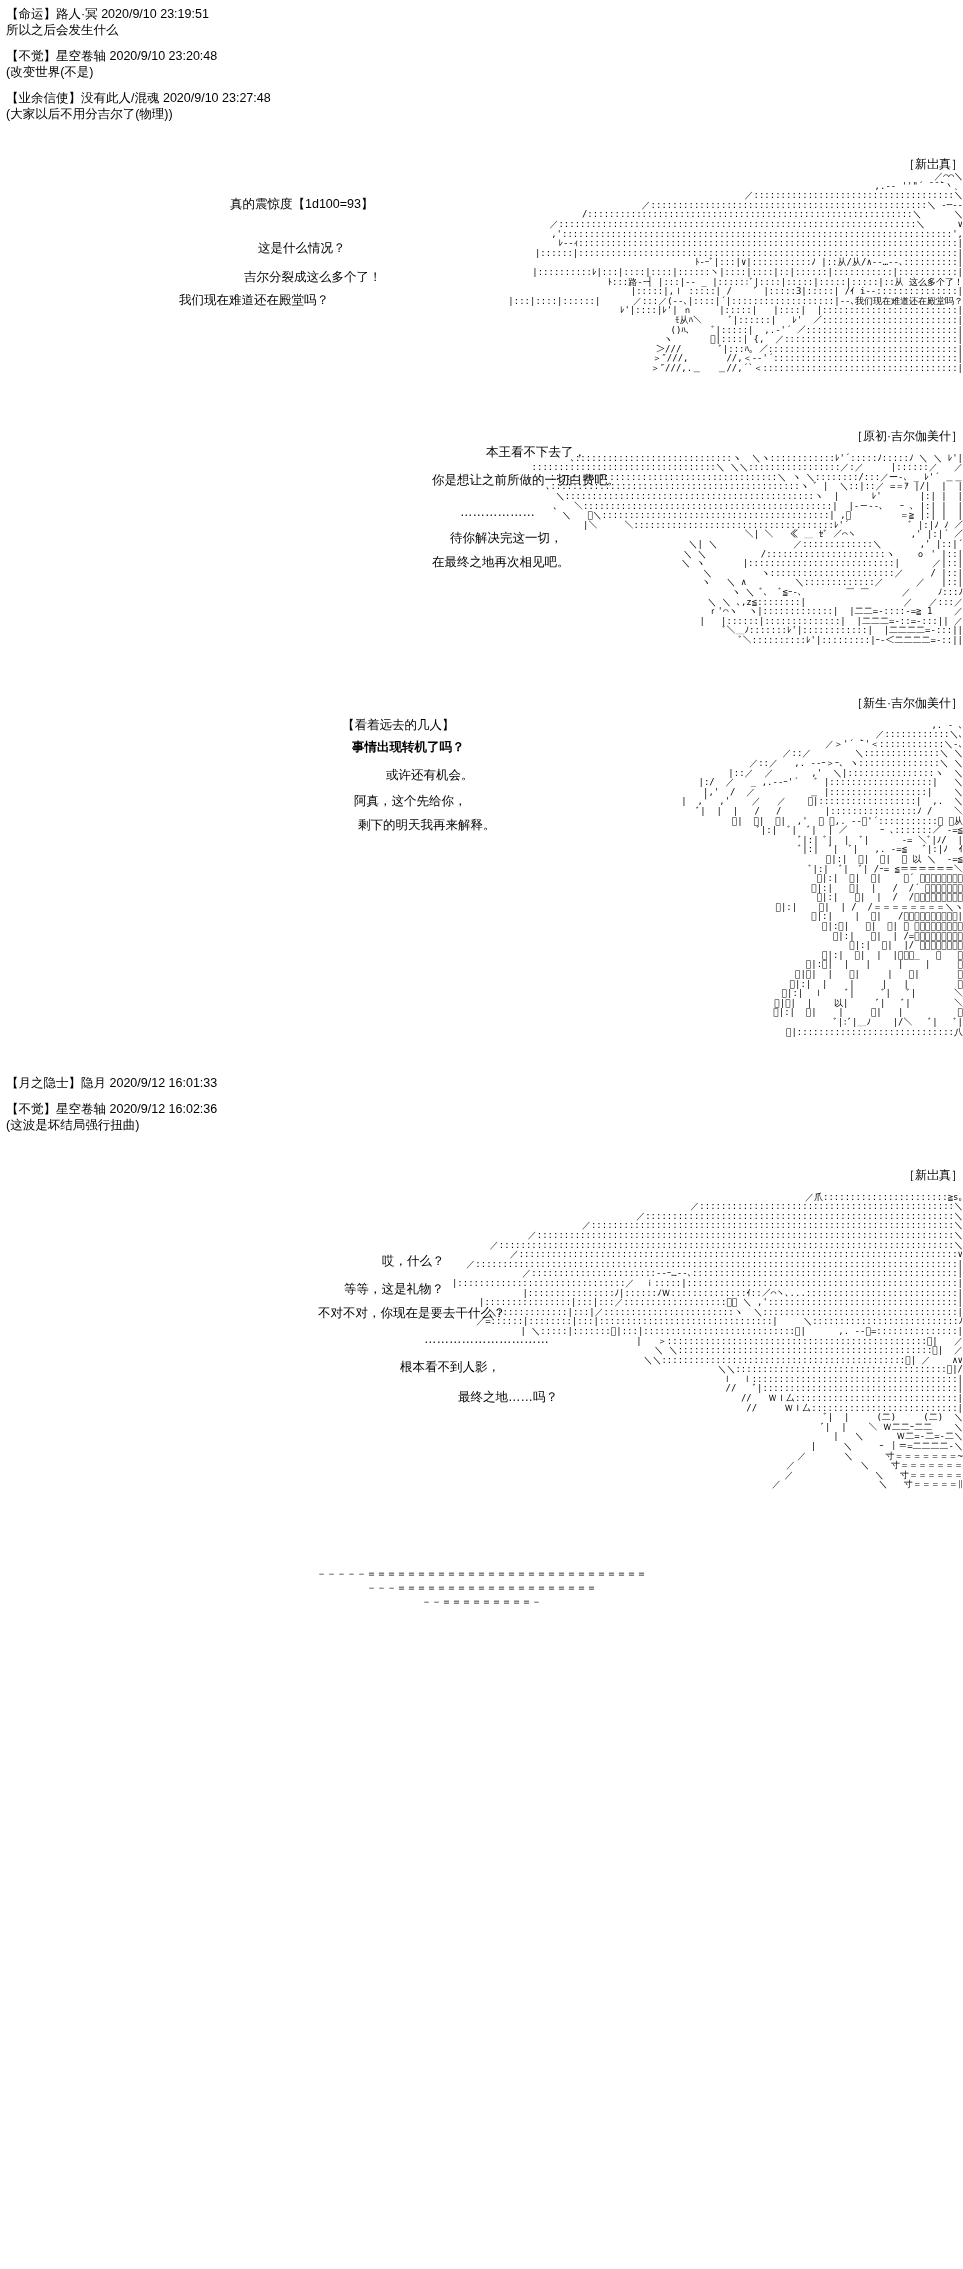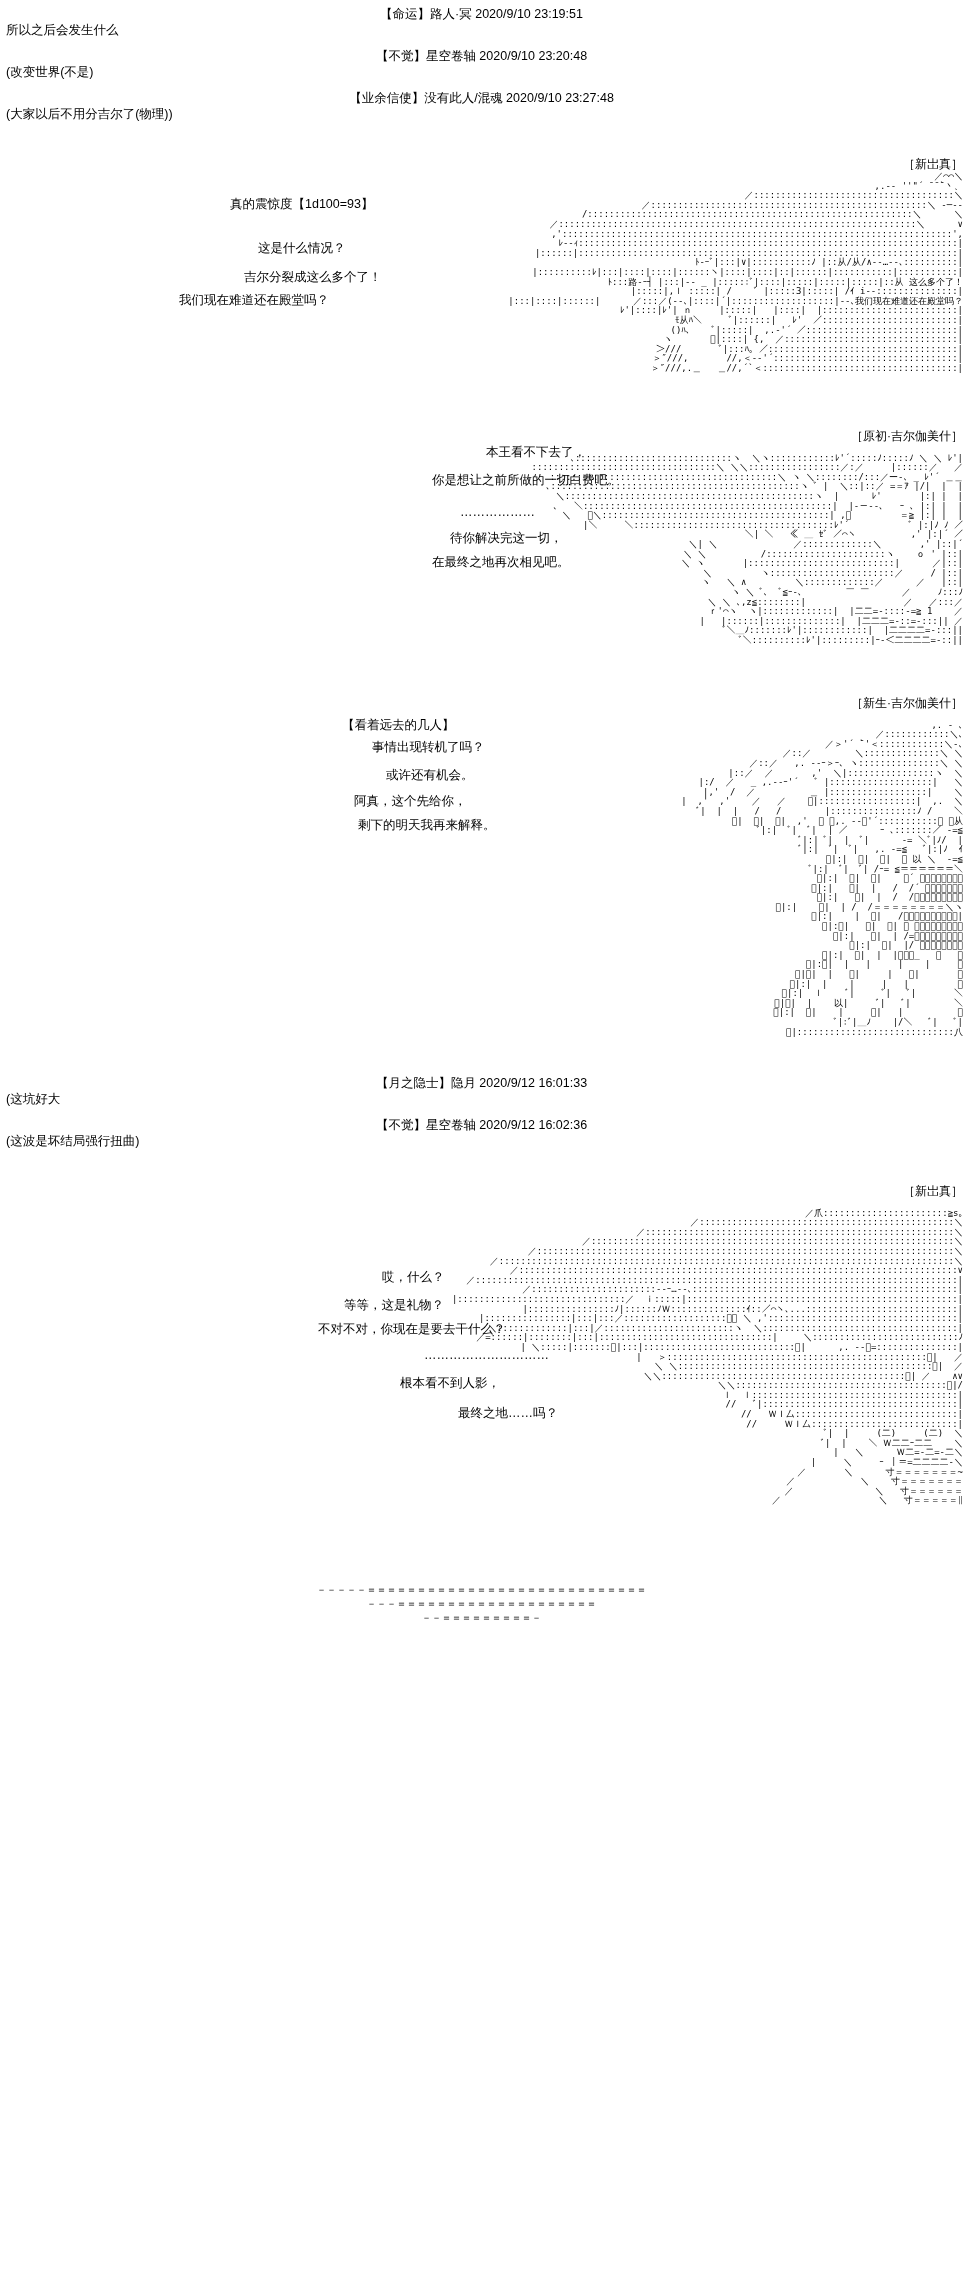--- a/index.html
+++ b/index.html
@@ -19,21 +19,20 @@
     box-sizing: border-box;
   }
   .post {
     padding: 0 6px;
   }
   .post-head {
     font-size: 12.5px;
     line-height: 16px;
     white-space: pre-wrap;
     font-family: "Liberation Sans", sans-serif;
-    text-align: center;
   }
   .post-body {
     font-size: 12.5px;
     line-height: 16px;
     white-space: pre-wrap;
   }
   .gap-sm { height: 10px; }
   .gap-md { height: 22px; }
   .gap-lg { height: 34px; }
 
@@ -200,29 +199,28 @@
          ﾞ|:ﾞ|  |   |     |    |     ＼
           ﾞ|ﾞ|  |   ﾞ|     |   ﾞ|       ＼
           ﾞ|:|  |    |     |   |         ＼
           ﾞ|:|  ｌ    ﾞ|     ﾞ|   ﾞ|       ＼
            ﾞ|ﾞ|  |    以|     ﾞ|   ﾞ|        ＼
             ﾞ|:|  ﾞ|    |     ﾞ|   |          ＼
             ﾞ|:ﾞ|＿ﾉ    |/＼   ﾞ|   ﾞ|
              ﾞ|:::::::::::::::::::::::::::::八
 </div>
     <div class="dialog" style="left:342px; top:22px;">【看着远去的几人】</div>
-    <div class="dialog" style="left:372px; top:44px;">事情出现转机了吗？</div>
+    <div class="dialog" style="left:352px; top:44px;font-weight:bold;">事情出现转机了吗？</div>
     <div class="dialog" style="left:386px; top:72px;">或许还有机会。</div>
     <div class="dialog" style="left:354px; top:98px;">阿真，这个先给你，</div>
     <div class="dialog" style="left:358px; top:122px;">剩下的明天我再来解释。</div>
   </div>
 
   <div class="post">
     <div class="post-head">【月之隐士】隐月 2020/9/12 16:01:33</div>
-    <div class="post-body">(这坑好大</div>
   </div>
   <div class="gap-sm"></div>
   <div class="post">
     <div class="post-head">【不觉】星空卷轴 2020/9/12 16:02:36</div>
     <div class="post-body">(这波是坏结局强行扭曲)</div>
   </div>
 
   <div class="gap-lg"></div>
 
   <div class="scene" style="height:400px;">

